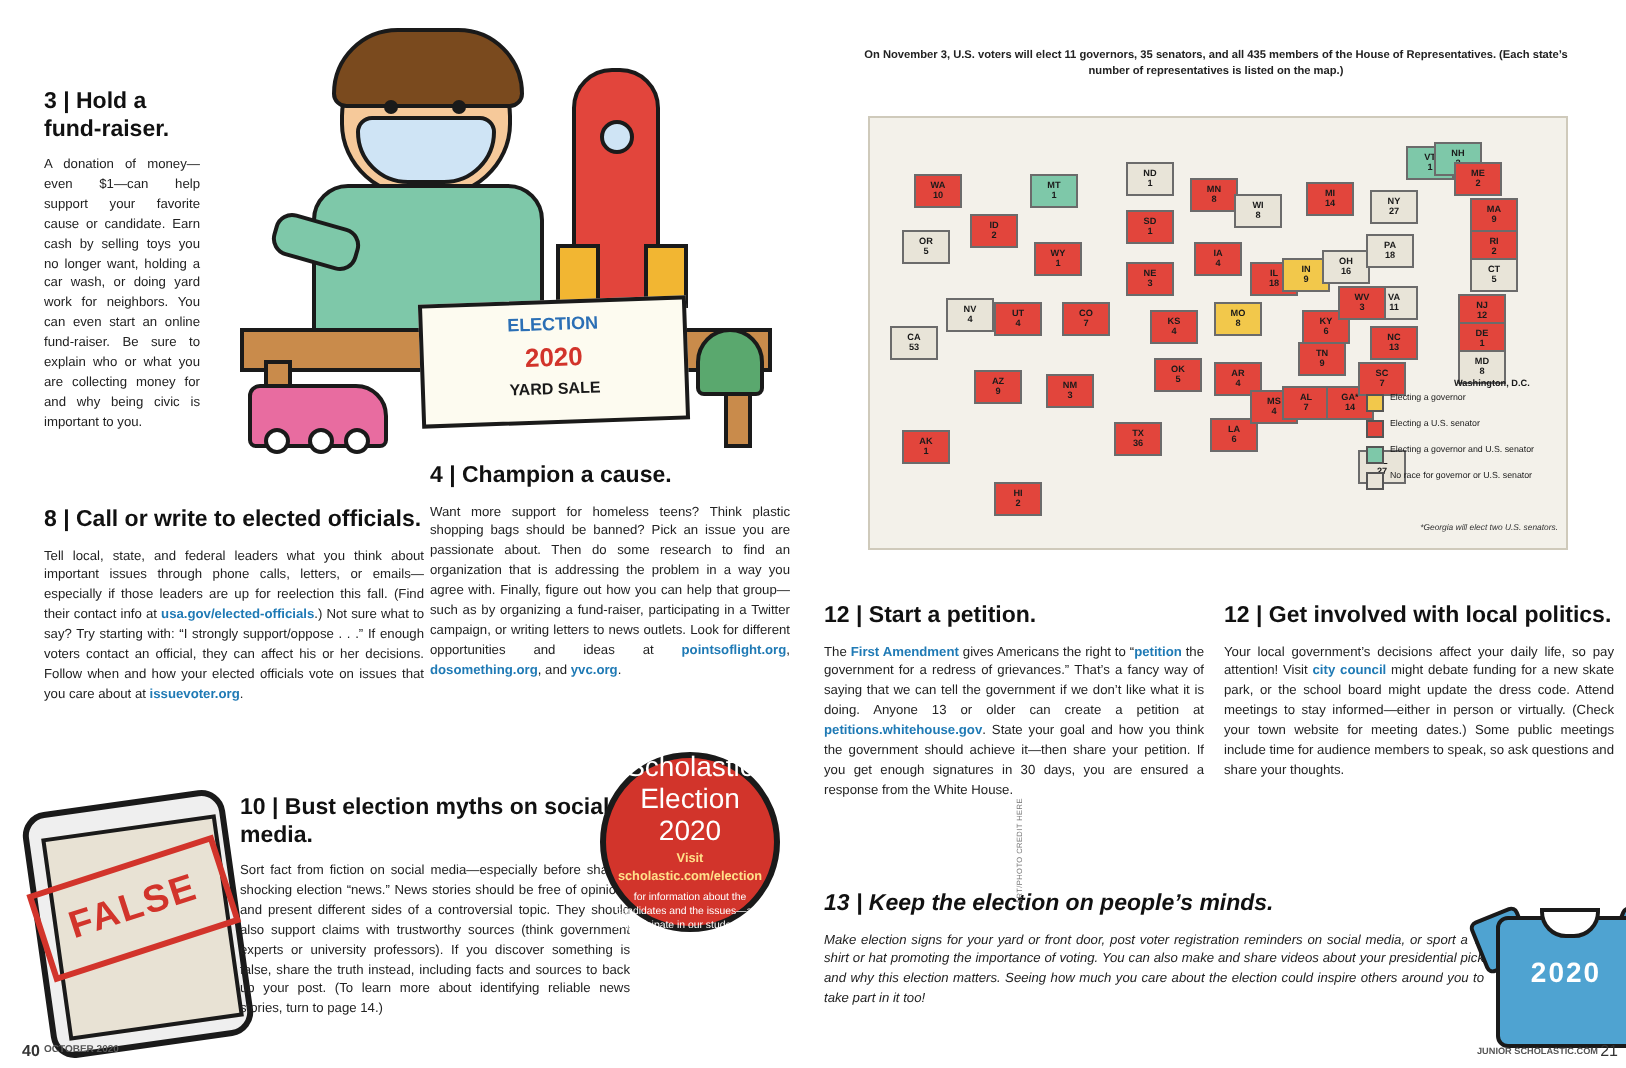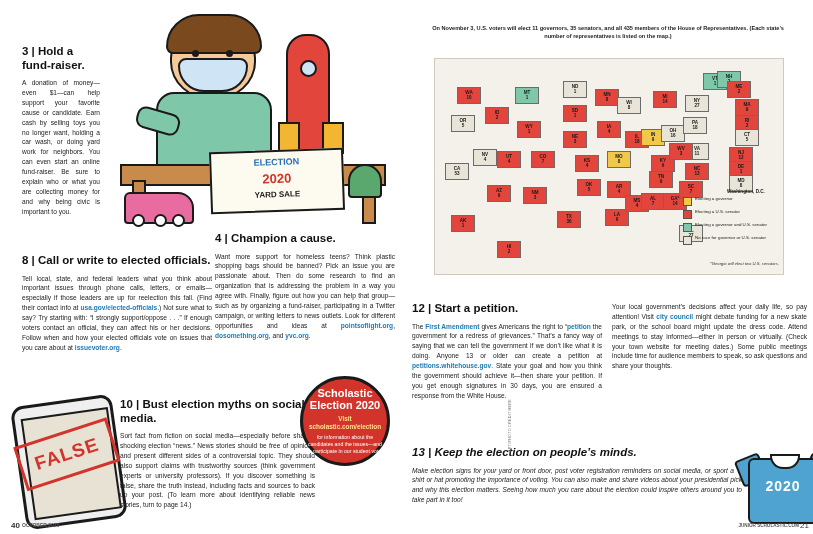--- a/index.html
+++ b/index.html
@@ -49,21 +49,21 @@
   .body a, .lnk{color:#1f7ab5;font-weight:bold;text-decoration:none;}
 
   
   .phone{position:absolute;left:18px;top:400px;width:96px;height:118px;background:#efefef;border:3px solid #1a1a1a;border-radius:12px;transform:rotate(-8deg);}
   .phone-screen{position:absolute;left:6px;top:10px;width:84px;height:98px;background:#e8e2d4;border:2px solid #1a1a1a;}
   .stamp{position:absolute;left:-2px;top:28px;width:92px;height:40px;border:3px solid #d2342b;transform:rotate(-10deg);display:flex;align-items:center;justify-content:center;}
   .stamp span{color:#d2342b;font-weight:bold;font-size:19px;letter-spacing:1px;}
 
   
   .badge{position:absolute;left:300px;top:376px;width:90px;height:90px;border-radius:50%;background:#d2342b;border:3px solid #1a1a1a;display:flex;flex-direction:column;align-items:center;justify-content:center;text-align:center;padding:4px;box-sizing:border-box;}
-  .badge .b1{color:#fff;font-weight:bold;font-size:11px;line-height:1.15;}
+  .badge .b1{color:#fff;font-weight:normal;font-size:14px;line-height:1.15;}
   .badge .b2{color:#ffe08a;font-weight:bold;font-size:6.4px;margin-top:3px;line-height:1.3;}
   .badge .b3{color:#fff;font-size:5.2px;margin-top:3px;line-height:1.35;}
 
   
   .right{position:absolute;left:400px;top:0;width:413px;height:534px;background:#fff;}
   .map-panel{position:absolute;left:12px;top:18px;width:392px;height:278px;}
   .map-title{font-size:13.5px;font-weight:bold;text-align:center;margin:0;color:#111;}
   .map-sub{font-size:5.6px;text-align:center;margin:6px 12px 0 12px;line-height:1.5;font-weight:bold;color:#222;}
   .map-box{position:absolute;left:22px;top:40px;width:348px;height:215px;background:#f3f1ea;border:1px solid #cfcabb;}
   .usa{position:absolute;left:0;top:0;width:348px;height:215px;}
@@ -244,20 +244,21 @@
         <div class="map-note">*Georgia will elect two U.S. senators.</div>
       </div>
     </div>
 
     <div class="art-11">
       <h3 class="hd">12 | Start a petition.</h3>
       <p class="body"><span>The </span><a class="lnk" href="#">First Amendment</a><span> gives Americans the right to “</span><a class="lnk" href="#">petition</a><span> the government for a redress of grievances.” That’s a fancy way of saying that we can tell the government if we don’t like what it is doing. Anyone 13 or older can create a petition at </span><a class="lnk" href="#">petitions.whitehouse.gov</a><span>. State your goal and how you think the government should achieve it—then share your petition. If you get enough signatures in 30 days, you are ensured a response from the White House.</span></p>
     </div>
 
     <div class="art-12">
+      <h3 class="hd">12 | Get involved with local politics.</h3>
       <p class="body"><span>Your local government’s decisions affect your daily life, so pay attention! Visit </span><a class="lnk" href="#">city council</a><span> might debate funding for a new skate park, or the school board might update the dress code. Attend meetings to stay informed—either in person or virtually. (Check your town website for meeting dates.) Some public meetings include time for audience members to speak, so ask questions and share your thoughts.</span></p>
     </div>
 
     <div class="art-13">
       <h3 class="hd">13 | Keep the election on people’s minds.</h3>
       <p class="body">Make election signs for your yard or front door, post voter registration reminders on social media, or sport a T-shirt or hat promoting the importance of voting. You can also make and share videos about your presidential pick and why this election matters. Seeing how much you care about the election could inspire others around you to take part in it too!</p>
     </div>
 
     <div class="tshirt">
       <div class="ts-sleeveL"></div>

